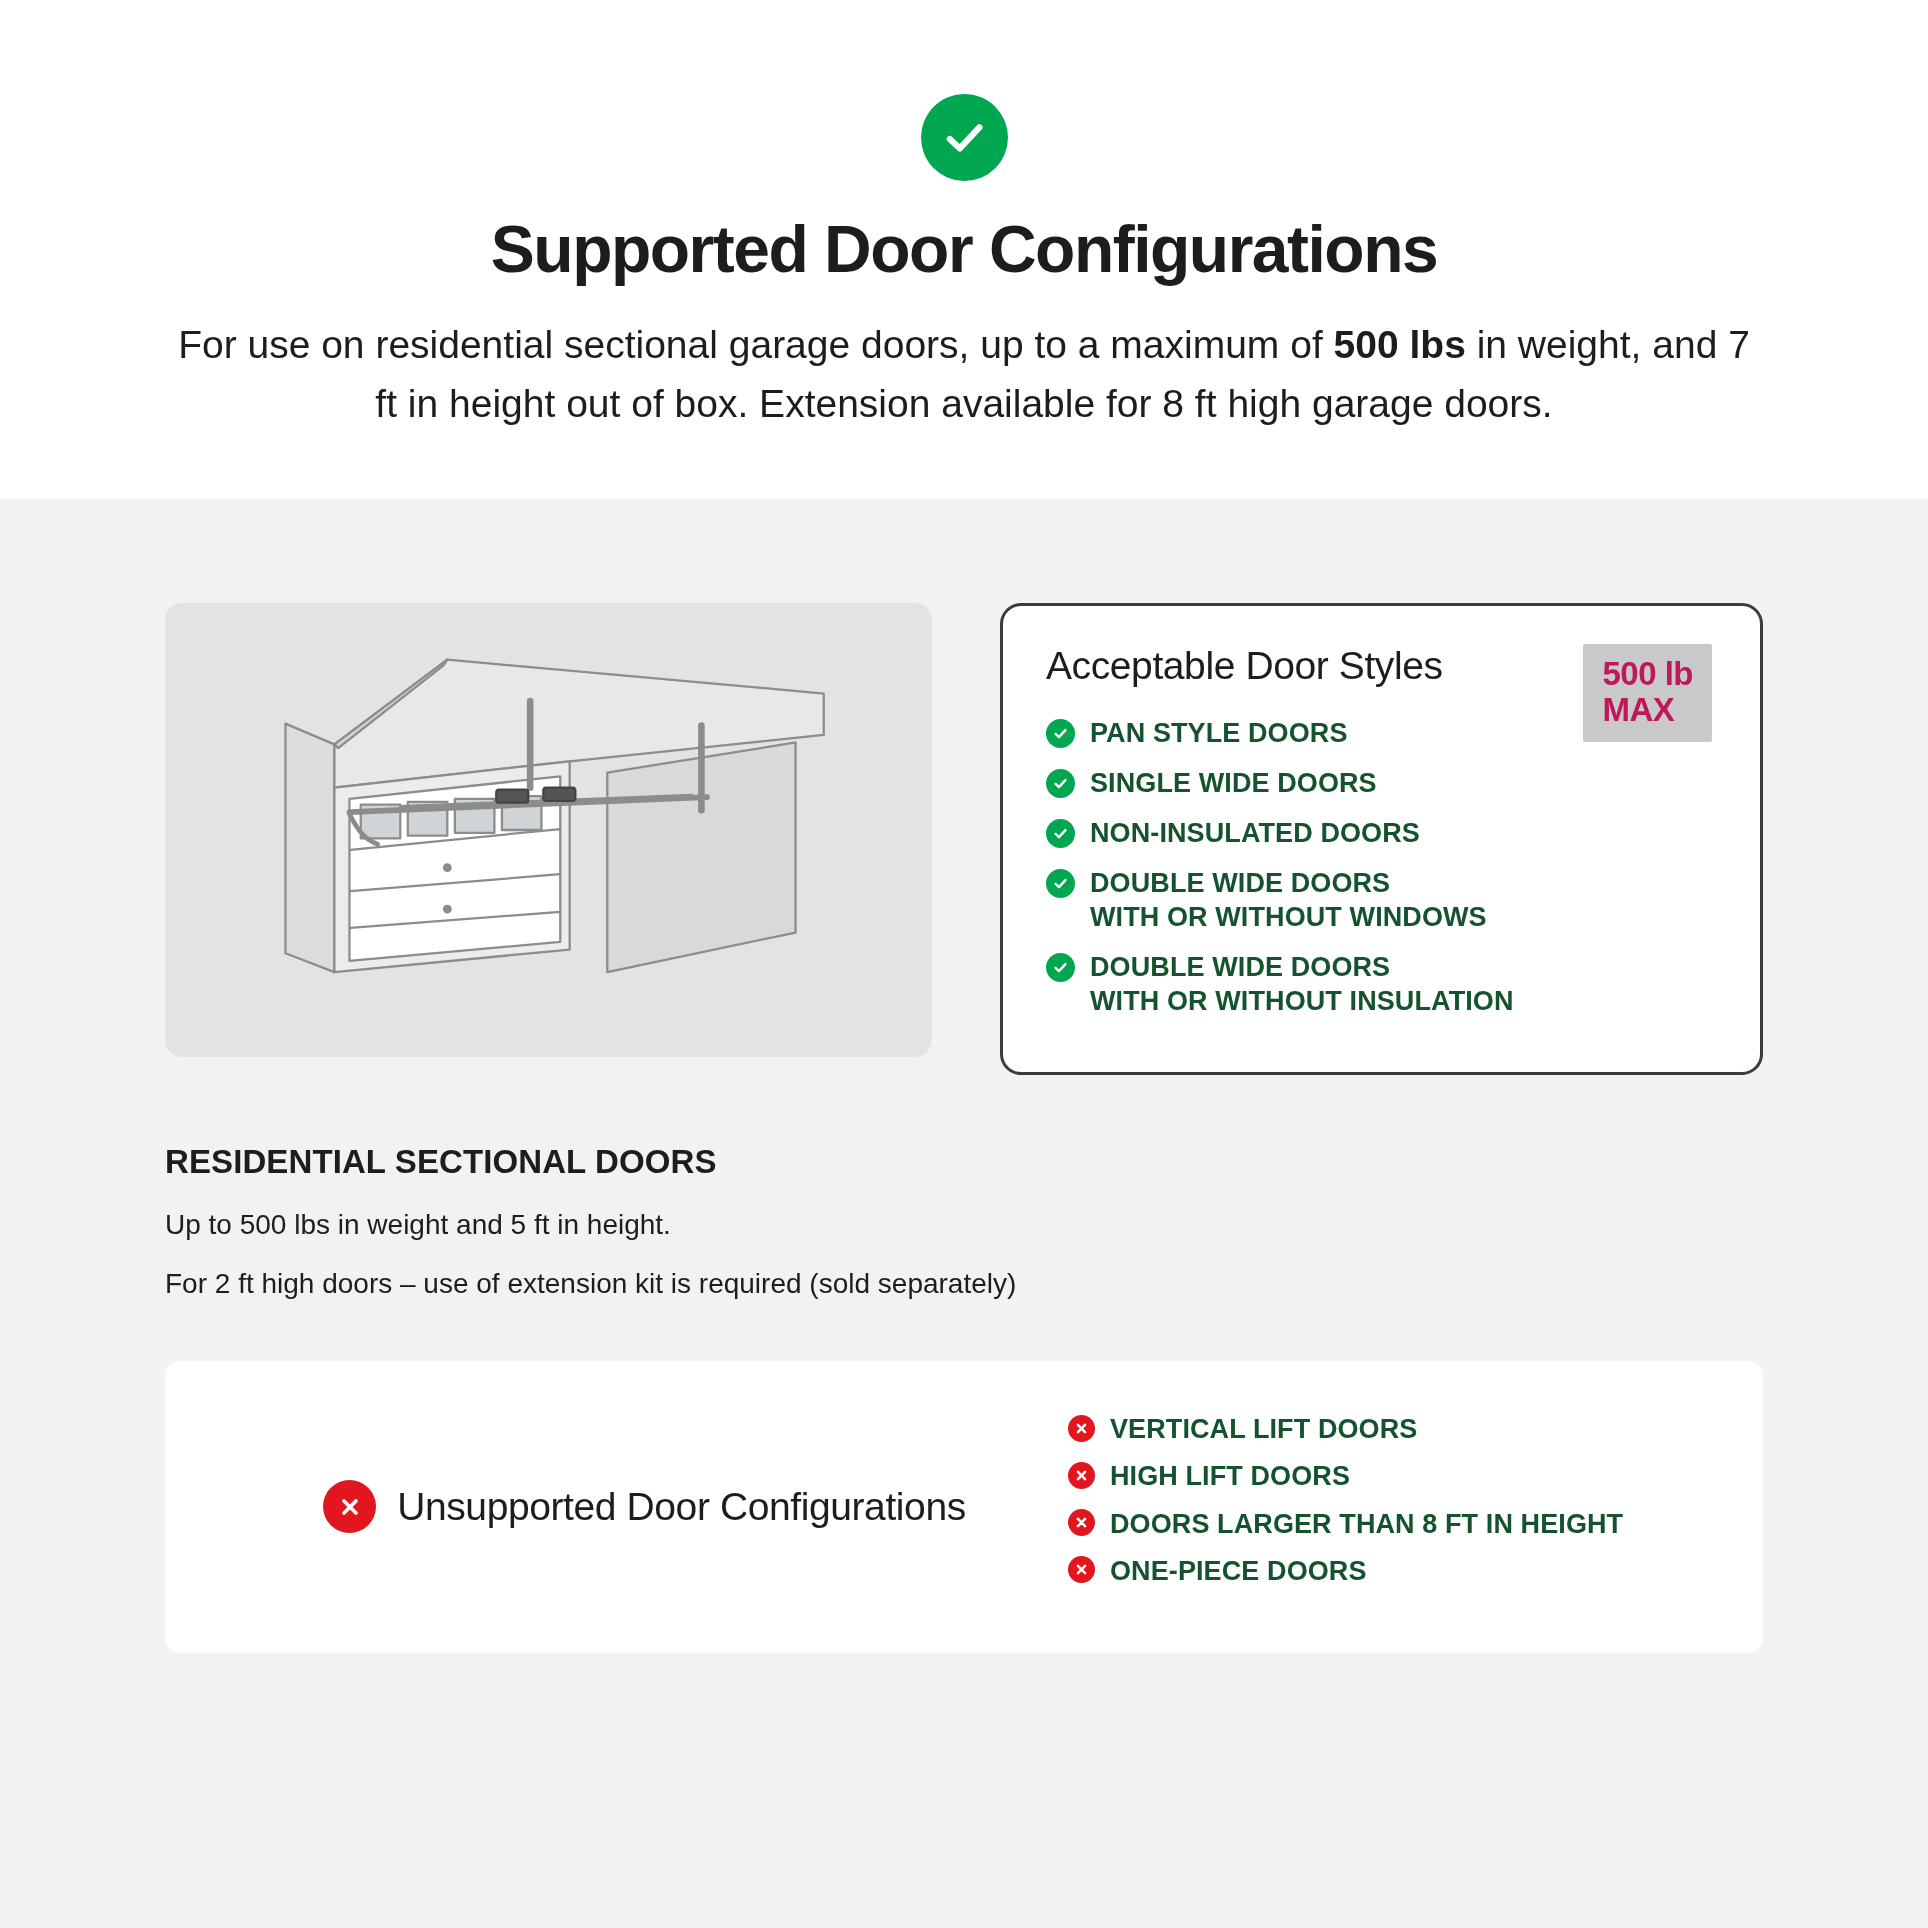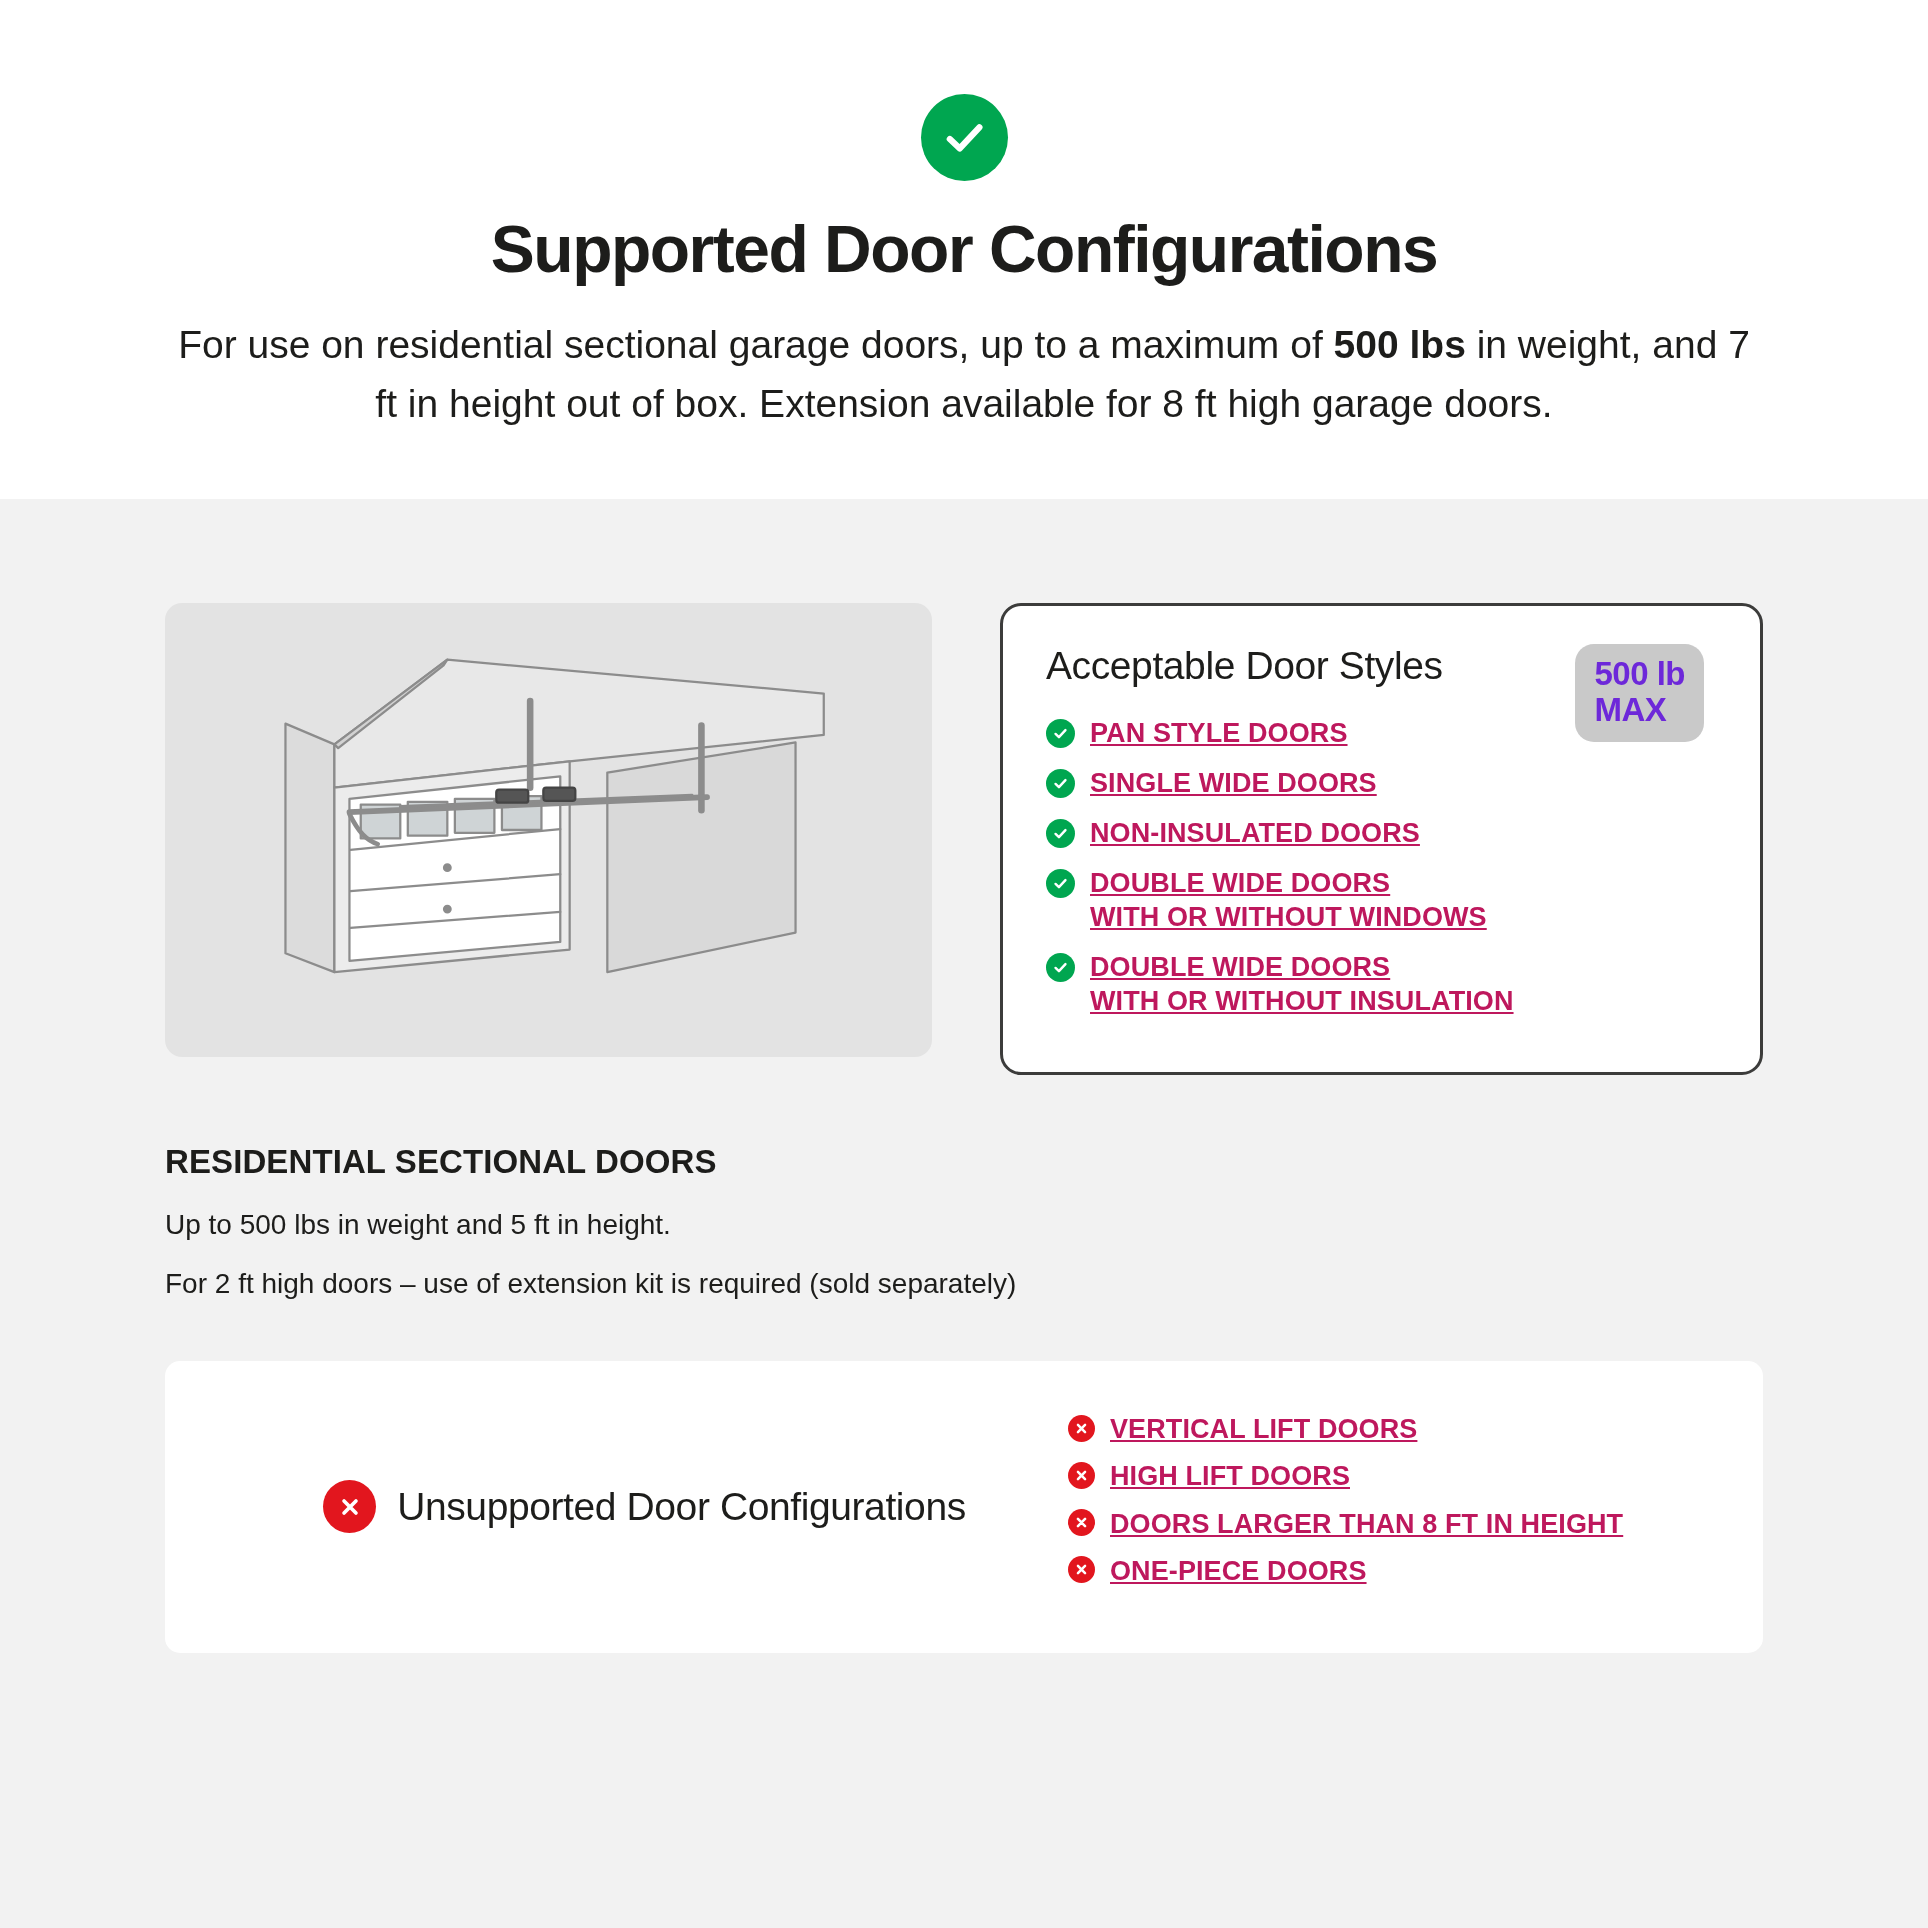--- a/index.html
+++ b/index.html
@@ -85,24 +85,24 @@
   }
   .styles-title {
     font-size: 39px;
     font-weight: 400;
     color: #1d1d1b;
     letter-spacing: -0.4px;
     margin-bottom: 28px;
   }
   .max-badge {
     position: absolute;
-    top: 38px; right: 56px;
+    top: 38px; right: 48px;
     background: #c9c9c9;
-    color: #6d28d9;
-    border-radius: 19px;
+    color: #be185d;
+    border-radius: 2px;
     padding: 12.2px 19px 14px 19px;
     font-size: 33px;
     font-weight: 700;
     line-height: 1.08;
     text-align: left;
     letter-spacing: -0.5px;
   }
   ul.checklist { list-style: none; }
   ul.checklist li {
     display: flex;
@@ -118,23 +118,22 @@
     display: flex; align-items: center; justify-content: center;
     margin-top: 2.8px;
   }
   .dot.red { background: #E2161E; }
   .dot svg { width: 17px; height: 17px; display: block; }
   .li-text {
     font-size: 27px;
     font-weight: 700;
     letter-spacing: 0.1px;
     line-height: 1.26;
-    color: #be185d;
+    color: #14532d;
     text-transform: uppercase;
-    text-decoration: underline;
   }
 
   
   .caption {
     margin-top: 68px;
   }
   .caption h3 {
     font-size: 33px;
     font-weight: 700;
     letter-spacing: 0.1px;

